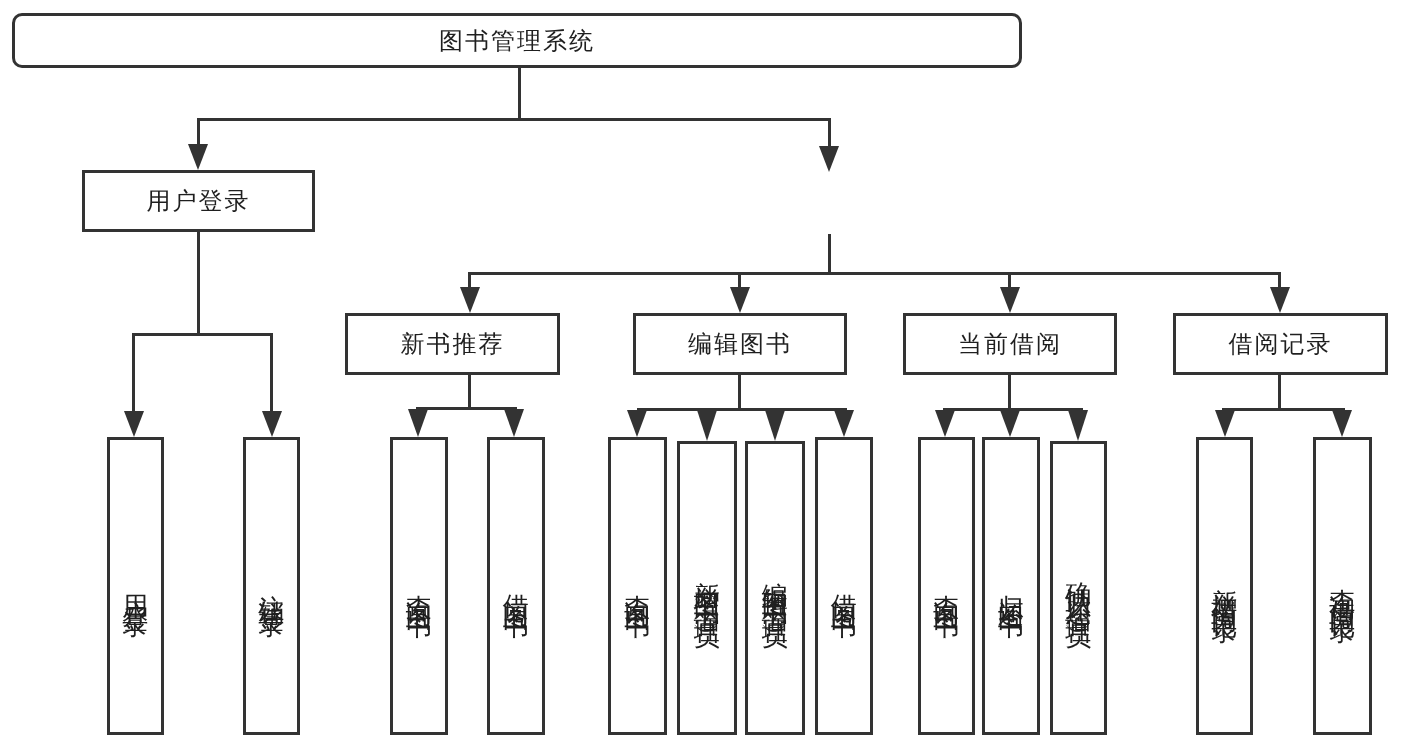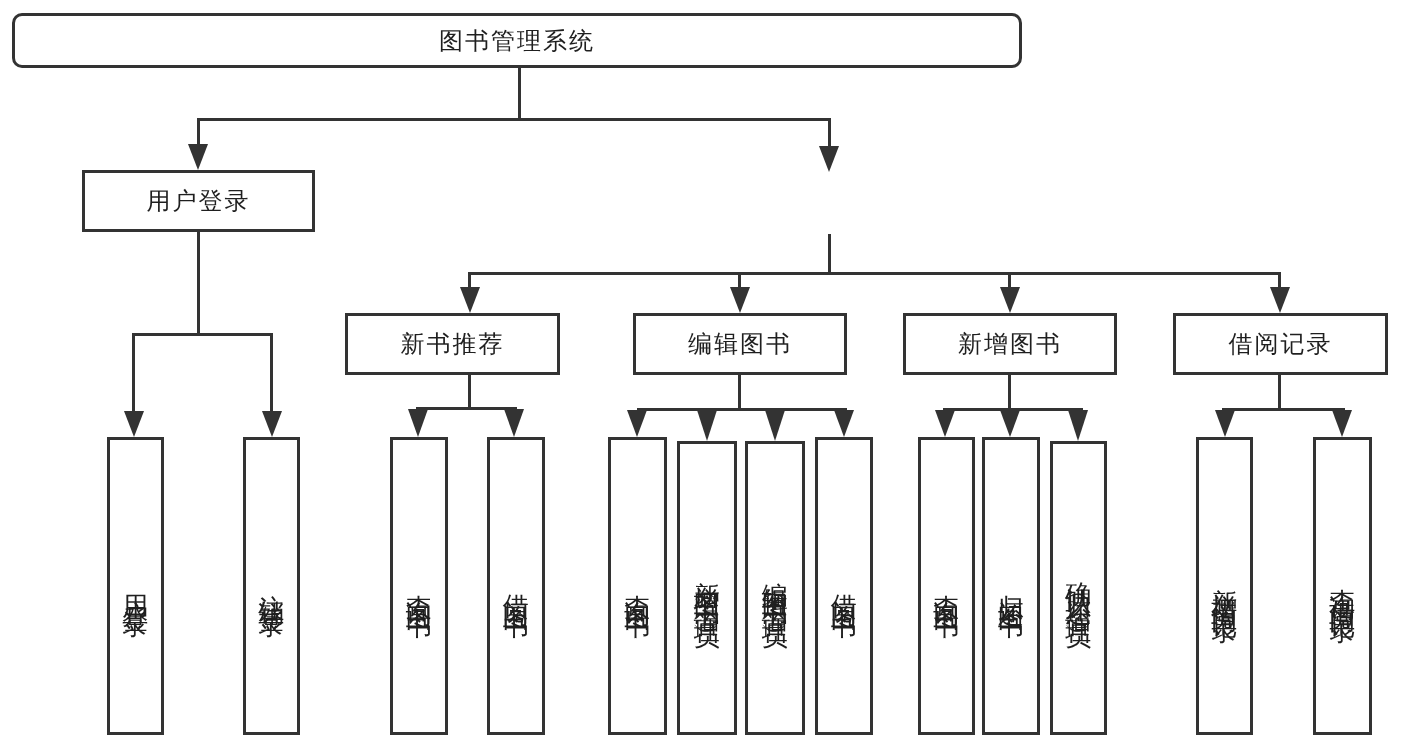--- a/index.html
+++ b/index.html
@@ -38,21 +38,21 @@
   <div class="arr" style="left:460px;top:287px;border-top-width:26px;"></div>
   <div class="vl" style="left:738px;top:272px;height:17px;"></div>
   <div class="arr" style="left:730px;top:287px;border-top-width:26px;"></div>
   <div class="vl" style="left:1008px;top:272px;height:17px;"></div>
   <div class="arr" style="left:1000px;top:287px;border-top-width:26px;"></div>
   <div class="vl" style="left:1278px;top:272px;height:17px;"></div>
   <div class="arr" style="left:1270px;top:287px;border-top-width:26px;"></div>
 
   <div class="box" style="left:345px;top:313px;width:215px;height:62px;">新书推荐</div>
   <div class="box" style="left:633px;top:313px;width:214px;height:62px;">编辑图书</div>
-  <div class="box" style="left:903px;top:313px;width:214px;height:62px;">新增图书</div>
+  <div class="box" style="left:903px;top:313px;width:214px;height:62px;">当前借阅</div>
   <div class="box" style="left:1173px;top:313px;width:215px;height:62px;">借阅记录</div>
 
   <div class="vl" style="left:197px;top:232px;height:104px;"></div>
   <div class="hl" style="left:132px;top:333px;width:141px;"></div>
   <div class="vl" style="left:132px;top:333px;height:80px;"></div>
   <div class="arr" style="left:124px;top:411px;border-top-width:26px;"></div>
   <div class="vl" style="left:270px;top:333px;height:80px;"></div>
   <div class="arr" style="left:262px;top:411px;border-top-width:26px;"></div>
   <div class="box vbox" style="left:107px;top:437px;width:57px;height:298px;">用户登录</div>
   <div class="box vbox" style="left:243px;top:437px;width:57px;height:298px;">注销登录</div>

